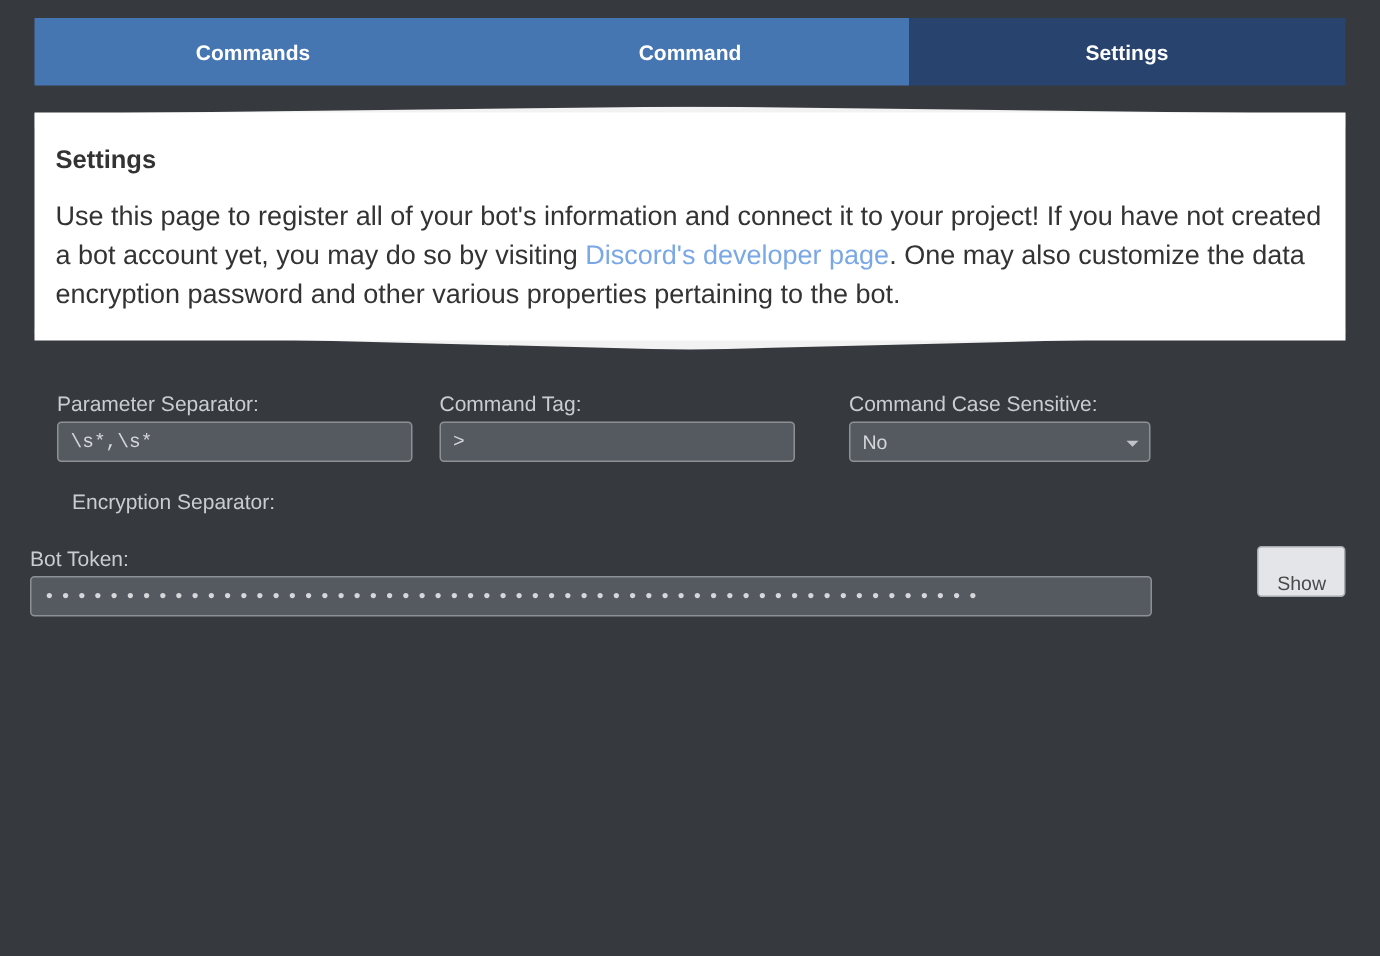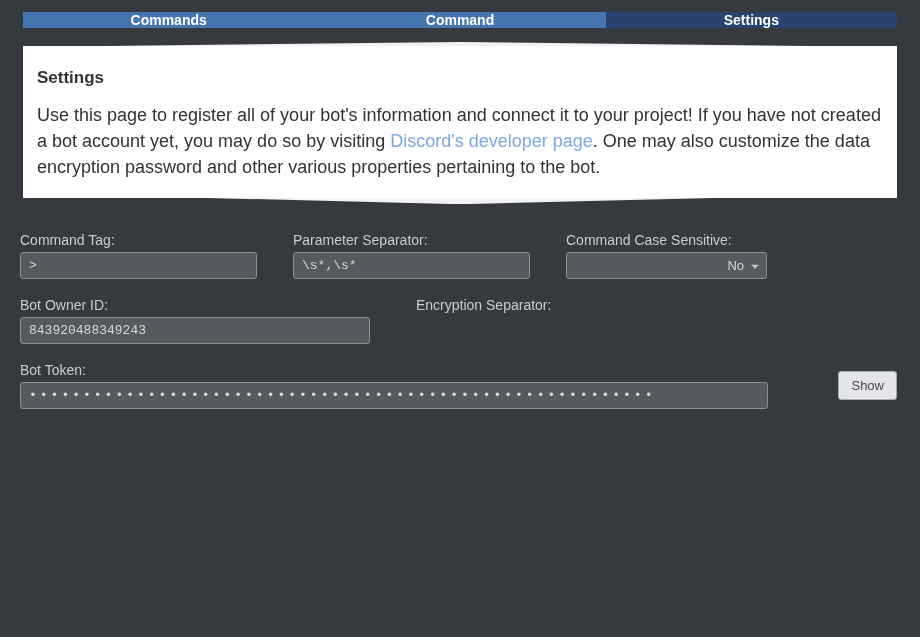--- a/index.html
+++ b/index.html
@@ -6,21 +6,21 @@
     body {
       background: #36393e;
       font-family: "Segoe UI", "Helvetica Neue", Arial, sans-serif;
       width: 920px;
       height: 637px;
       overflow: hidden;
     }
     .tab-bar {
       display: flex;
       margin: 12px 23px 0 23px;
-      height: 16px;
+      height: 45px;
     }
     .tab {
       flex: 1;
       display: flex;
       align-items: center;
       justify-content: center;
       color: #ffffff;
       font-size: 14px;
       font-weight: 600;
       cursor: pointer;
@@ -90,47 +90,46 @@
       font-size: 13px;
       padding: 0 8px;
       outline: none;
     }
     .input-mono { font-family: "Consolas","Courier New",monospace; }
     .select {
       appearance: none;
       -webkit-appearance: none;
       position: relative;
       padding-right: 22px;
-      text-align: right;
     }
     .select-wrap { position: relative; }
     .select-wrap::after {
       content: "";
       position: absolute;
       right: 8px;
       top: 50%;
       transform: translateY(-30%);
       border-left: 4px solid transparent;
       border-right: 4px solid transparent;
       border-top: 4px solid #c0c3c7;
       pointer-events: none;
     }
     .token-row {
       display: flex;
-      align-items: center;
+      align-items: flex-start;
       gap: 24px;
       margin-bottom: 18px;
     }
     .token-row .field { flex: 1; }
     .show-btn {
       background: #e3e5e8;
       border: 1px solid #a8acb0;
       border-radius: 3px;
-      height: 29px;
-      padding: 4px 12px;
+      height: 15px;
+      padding: 16px 12px;
       font-size: 13px;
       color: #4a4a4a;
       cursor: pointer;
       margin-bottom: 1px;
     }
     .w-237 { width: 237px; }
     .w-201 { width: 201px; }
     .w-350 { width: 350px; }
     .w-748 { width: 748px; }
   </style>
@@ -148,43 +147,39 @@
     <h2>Settings</h2>
     <p>
       <span>Use this page to register all of your bot's information and connect it to your project! If you have not created a bot account yet, you may do so by visiting </span><a href="#">Discord's developer page</a><span>. One may also customize the data encryption password and other various properties pertaining to the bot.</span>
     </p>
   </div>
 </div>
 
 <div class="form-area">
 
   <div class="row">
+    <div class="field" style="margin-left:18px;">
+      <span class="label">Parameter Separator:</span>
+      <input class="input input-mono w-237" value="\s*,\s*" style="">
+    </div>
     <div class="field">
       <span class="label">Command Tag:</span>
       <input class="input input-mono w-237" value="&gt;" style="">
-    </div>
-    <div class="field" style="margin-left:18px;">
-      <span class="label">Parameter Separator:</span>
-      <input class="input input-mono w-237" value="\s*,\s*" style="">
     </div>
     <div class="field" style="margin-left:18px;">
       <span class="label">Command Case Sensitive:</span>
       <div class="select-wrap w-201">
         <select class="select w-201">
           <option>No</option>
         </select>
       </div>
     </div>
   </div>
 
   <div class="row">
-    <div class="field">
-      <span class="label">Bot Owner ID:</span>
-      <input class="input input-mono w-350" value="843920488349243" style="">
-    </div>
     <div class="field" style="margin-left:28px;">
       <span class="label">Encryption Separator:</span>
     </div>
   </div>
 
   <div class="token-row">
     <div class="field">
       <span class="label">Bot Token:</span>
       <input class="input input-mono w-748" style="letter-spacing: 3px;" value="••••••••••••••••••••••••••••••••••••••••••••••••••••••••••">
     </div>

